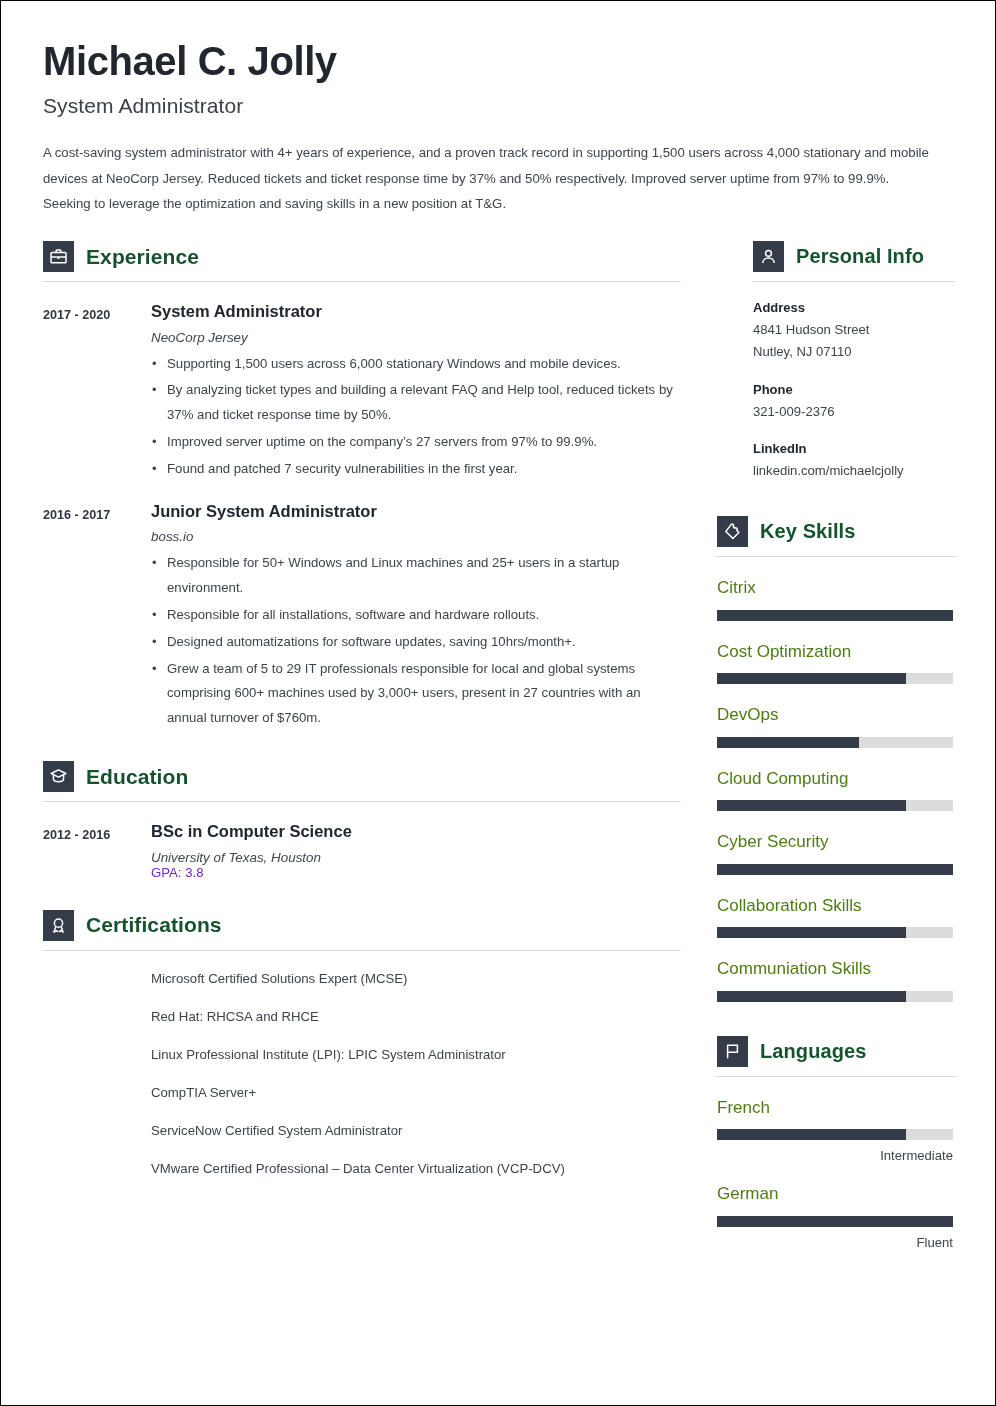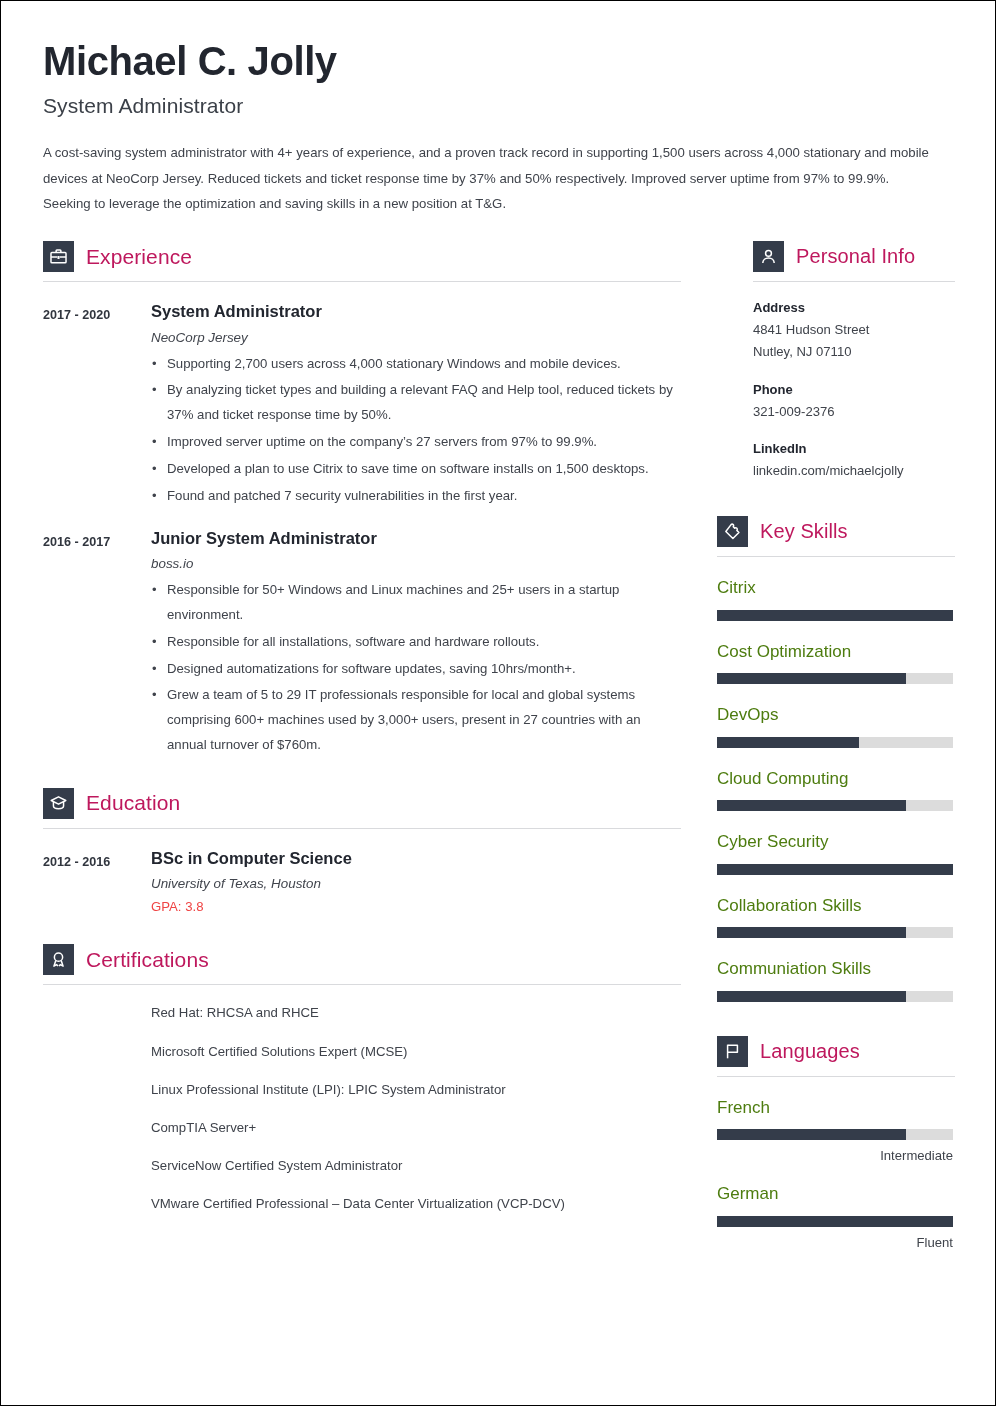--- a/index.html
+++ b/index.html
@@ -74,22 +74,22 @@
     height: 31px;
     background: #343c4a;
     display: flex;
     align-items: center;
     justify-content: center;
     flex: 0 0 31px;
   }
   .sec-icon svg { display: block; }
   .sec-title {
     font-size: 21px;
-    font-weight: normal;
-    color: #be185d;
+    font-weight: bold;
+    color: #14532d;
     letter-spacing: 0.1px;
   }
   .sec-title.small { font-size: 20px; }
   .sec-rule {
     height: 1px;
     background: #d9dadd;
     margin-top: 9px;
   }
 
   
@@ -114,22 +114,21 @@
     line-height: 1.25;
   }
   .entry-org {
     font-size: 13.4px;
     font-style: italic;
     color: #41454d;
     margin-top: 8px;
   }
   .entry-extra {
     font-size: 13.2px;
-    color: #ef4444;
-    margin-top: 8px;
+    color: #6d28d9;
   }
   .bullets { list-style: none; margin-top: 7px; }
   .bullets li {
     position: relative;
     padding-left: 16px;
     font-size: 13.2px;
     line-height: 1.88;
     color: #3f434b;
     margin-top: 2px;
   }
@@ -230,24 +229,23 @@
             <span class="sec-title">Experience</span>
           </div>
           <div class="sec-rule"></div>
 
           <div class="entry">
             <div class="entry-dates">2017 - 2020</div>
             <div class="entry-main">
               <div class="entry-role">System Administrator</div>
               <div class="entry-org">NeoCorp Jersey</div>
               <ul class="bullets">
-                <li>Supporting 2,700 users across 4,000 stationary Windows and mobile devices.</li>
+                <li>Supporting 1,500 users across 6,000 stationary Windows and mobile devices.</li>
                 <li>By analyzing ticket types and building a relevant FAQ and Help tool, reduced tickets by 37% and ticket response time by 50%.</li>
                 <li>Improved server uptime on the company’s 27 servers from 97% to 99.9%.</li>
-                <li>Developed a plan to use Citrix to save time on software installs on 1,500 desktops.</li>
                 <li>Found and patched 7 security vulnerabilities in the first year.</li>
               </ul>
             </div>
           </div>
 
           <div class="entry">
             <div class="entry-dates">2016 - 2017</div>
             <div class="entry-main">
               <div class="entry-role">Junior System Administrator</div>
               <div class="entry-org">boss.io</div>
@@ -290,22 +288,22 @@
                 <circle cx="12" cy="9" r="5.2"></circle>
                 <path d="M8.6 13.4 6.2 20.4l3.6-1.9 1.5 1.9"></path>
                 <path d="M15.4 13.4l2.4 7-3.6-1.9-1.5 1.9"></path>
               </svg>
             </span>
             <span class="sec-title">Certifications</span>
           </div>
           <div class="sec-rule"></div>
 
           <ul class="cert-list">
+            <li>Microsoft Certified Solutions Expert (MCSE)</li>
             <li>Red Hat: RHCSA and RHCE</li>
-            <li>Microsoft Certified Solutions Expert (MCSE)</li>
             <li>Linux Professional Institute (LPI): LPIC System Administrator</li>
             <li>CompTIA Server+</li>
             <li>ServiceNow Certified System Administrator</li>
             <li>VMware Certified Professional – Data Center Virtualization (VCP-DCV)</li>
           </ul>
         </div>
 
       </div>
 
       <div class="col-gap"></div>

